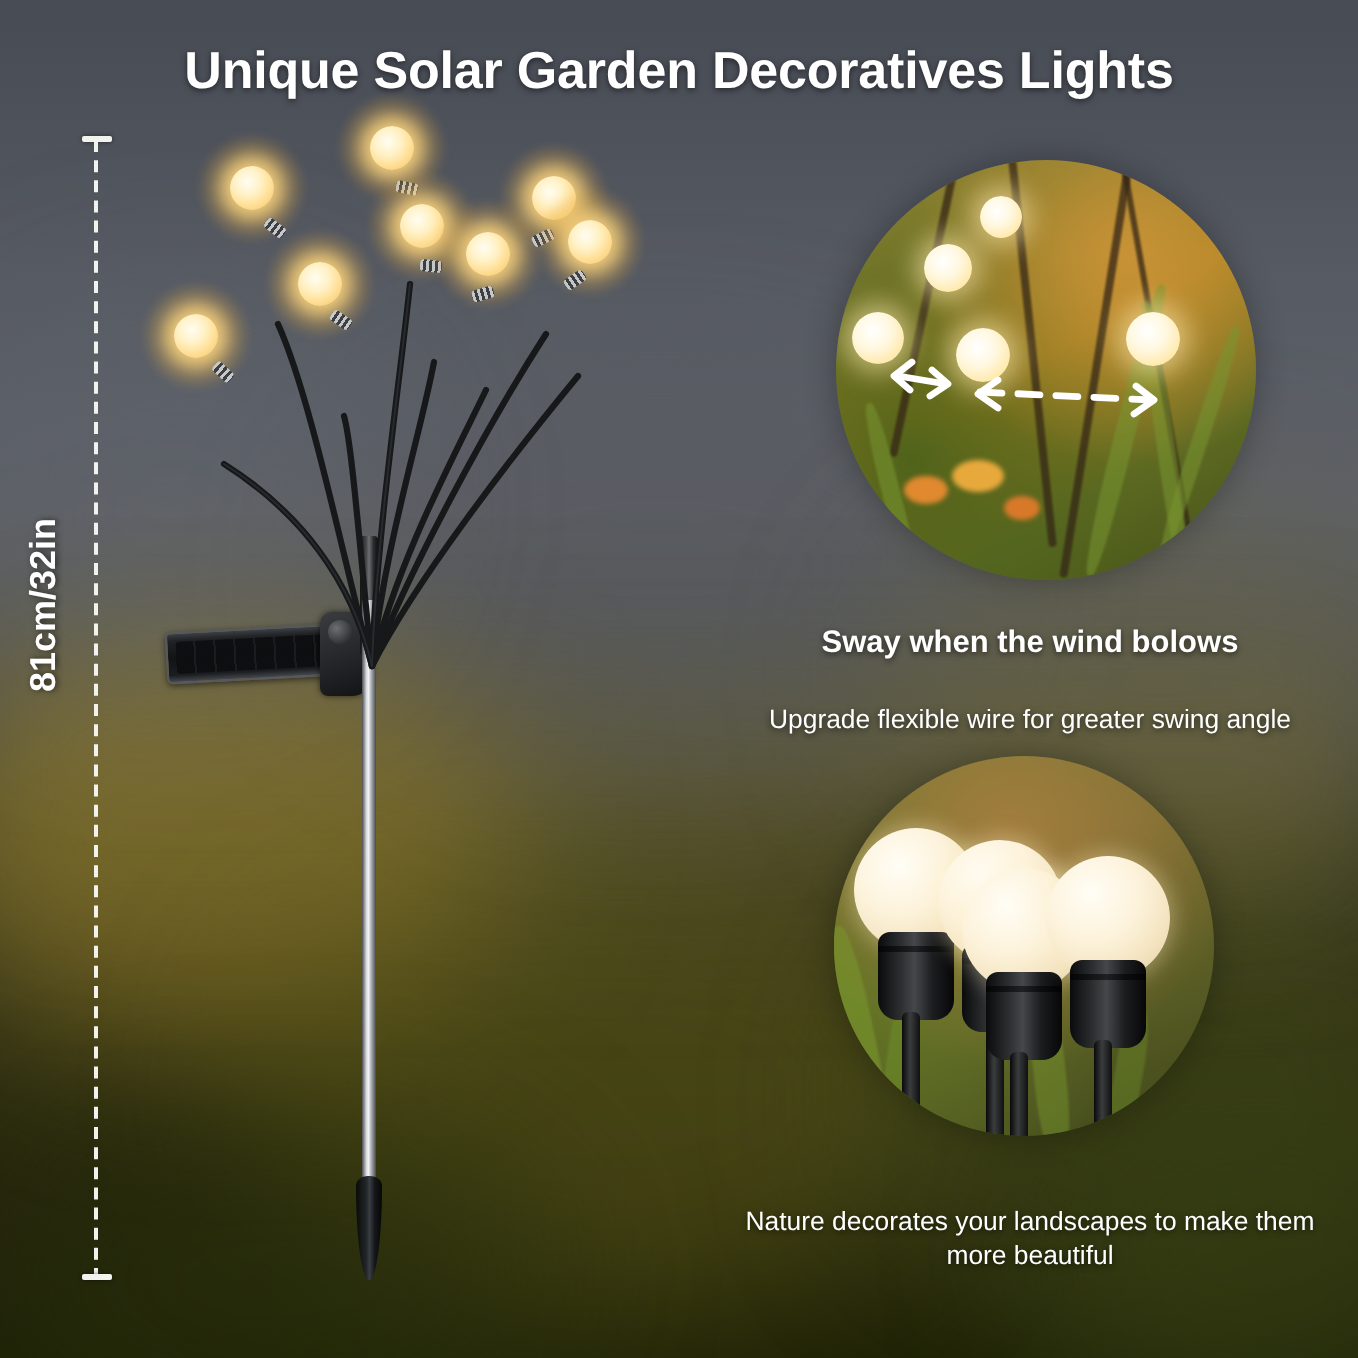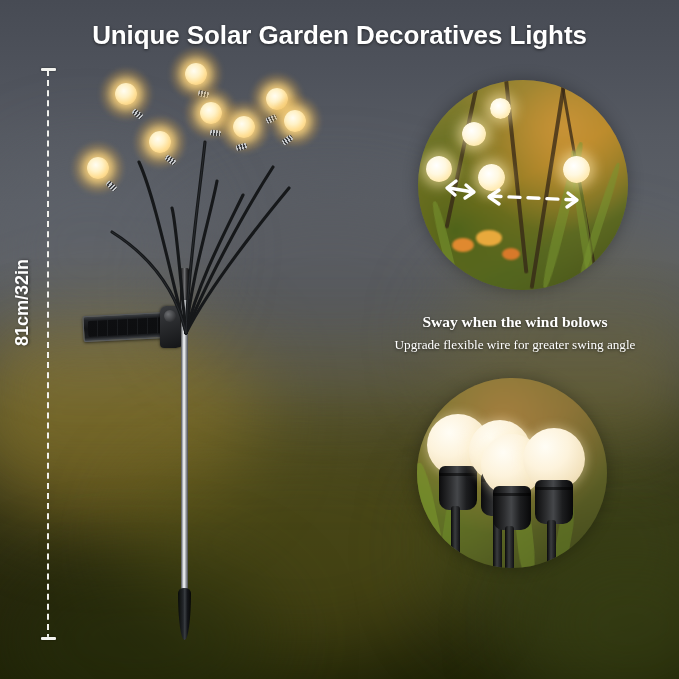--- a/index.html
+++ b/index.html
@@ -170,23 +170,23 @@
   .bigbulb .wire{
     position:absolute;left:24px;top:92px;width:9px;height:72px;
     background:linear-gradient(90deg,#09090a,#3a3c3e 45%,#101012);
     border-radius:3px;
   }
 
   
   .arrows{position:absolute;inset:0;}
 
   
-  .caption{position:absolute;left:360px;width:310px;text-align:center;color:#fff;font-family:Liberation Serif, serif;}
+  .caption{position:absolute;left:360px;width:310px;text-align:center;color:#fff;}
   .cap-title{font-size:15.5px;font-weight:bold;text-shadow:0 1px 3px rgba(0,0,0,.6);line-height:1.25;}
-  .cap-sub{font-size:13.2px;margin-top:5px;text-shadow:0 1px 3px rgba(0,0,0,.6);line-height:1.3;}
+  .cap-sub{font-size:13.2px;margin-top:20px;text-shadow:0 1px 3px rgba(0,0,0,.6);line-height:1.3;}
   .cap1{top:312px;}
   .cap2{top:582px;}
 </style>
 </head>
 <body>
 
 <div id="stage">
 
   <div class="bg-base"></div>
   <div class="bg-blotch b1"></div>
@@ -342,15 +342,16 @@
         <div class="wire"></div>
     </div>
     <div class="bigbulb" style="left:106px;top:50px;">
       <div class="ball"></div>
         <div class="holder"></div>
         <div class="wire"></div>
     </div>
   </div>
 
   <div class="caption cap2">
+    <div class="cap-sub">Nature decorates your landscapes to make them more beautiful</div>
   </div>
 
 </div>
 
 </body></html>

